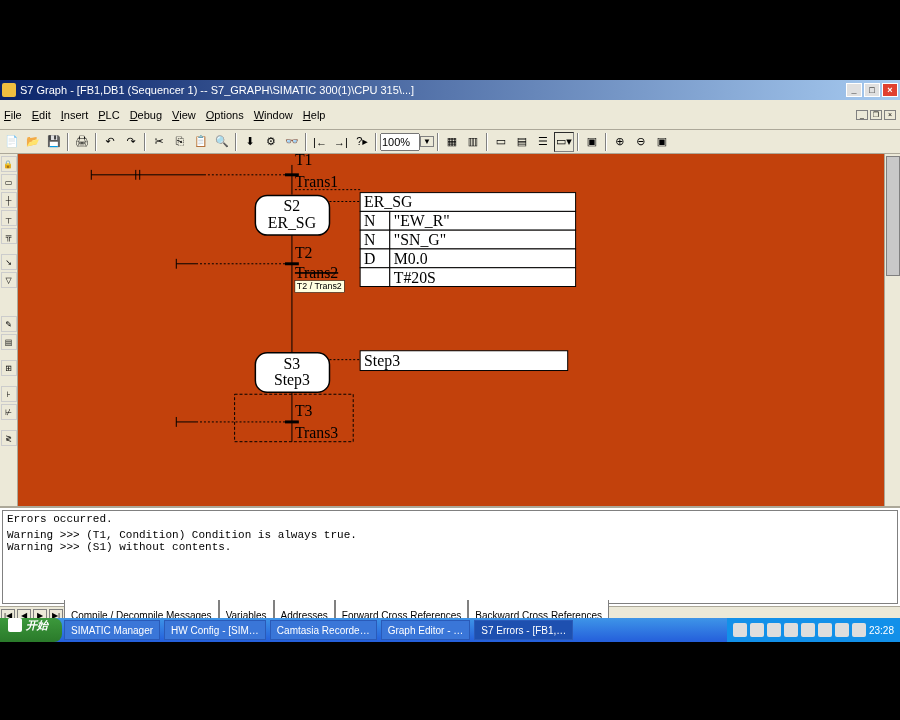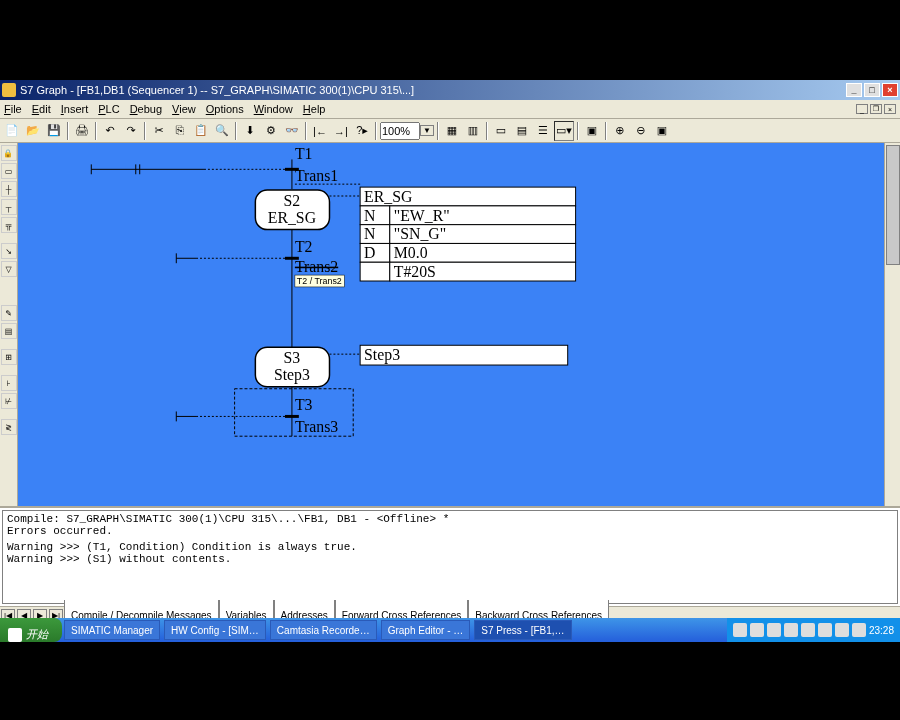--- a/index.html
+++ b/index.html
@@ -3,49 +3,49 @@
 <meta charset="utf-8">
 <style>
 * { box-sizing: border-box; margin: 0; padding: 0; }
 body { font-family: "MS Sans Serif", Tahoma, sans-serif; font-size: 11px; background: #000; width: 900px; height: 720px; overflow: hidden; position: relative; }
 .app-window { position: absolute; top: 80px; left: 0; width: 900px; height: 562px; background: #ece9d8; display: flex; flex-direction: column; }
 .titlebar { height: 20px; background: linear-gradient(to right, #0a246a, #a6caf0); color: #fff; display: flex; align-items: center; padding: 0 2px; font-size: 11px; }
 .titlebar .icon { width: 14px; height: 14px; background: #f0c040; margin-right: 4px; display: inline-block; border-radius: 2px; }
 .titlebar .title { flex: 1; }
 .titlebar-btn { width: 16px; height: 14px; background: #e0e0e0; border: 1px solid #fff; margin-left: 2px; display: flex; align-items: center; justify-content: center; color: #000; font-size: 9px; font-weight: bold; cursor: pointer; }
 .titlebar-btn.close { background: #e04030; color: #fff; }
-.menubar { height: 19px; background: #ece9d8; display: flex; align-items: center; padding: 0 4px; font-size: 11px; border-bottom: 1px solid #aca899; }
+.menubar { height: 30px; background: #ece9d8; display: flex; align-items: center; padding: 0 4px; font-size: 11px; border-bottom: 1px solid #aca899; }
 .menubar span { margin-right: 10px; cursor: pointer; }
 .menubar span u { text-decoration: underline; }
 .mdi-btns { margin-left: auto; display: flex; gap: 2px; }
 .mdi-btns .sm { width: 12px; height: 10px; background: #ece9d8; border: 1px solid #808080; font-size: 7px; display: flex; align-items: center; justify-content: center; cursor: pointer; }
 .toolbar { height: 24px; background: #ece9d8; display: flex; align-items: center; padding: 2px; border-bottom: 1px solid #aca899; gap: 1px; }
 .toolbar .btn { width: 20px; height: 20px; border: 1px solid transparent; display: flex; align-items: center; justify-content: center; cursor: pointer; }
 .toolbar .sep { width: 2px; height: 18px; border-left: 1px solid #808080; border-right: 1px solid #fff; margin: 0 2px; }
 .toolbar .zoom { display: flex; align-items: center; }
 .toolbar .zoom input { width: 40px; height: 18px; font-size: 11px; }
 .workarea { flex: 1; display: flex; background: #ece9d8; min-height: 0; }
 .leftbar { width: 18px; background: #ece9d8; border-right: 1px solid #aca899; display: flex; flex-direction: column; gap: 2px; padding-top: 2px; }
 .leftbar .tool { width: 16px; height: 16px; border: 1px solid #ccc; background: #ece9d8; margin: 0 auto; cursor: pointer; display: flex; align-items: center; justify-content: center; font-size: 8px; }
-.canvas { flex: 1; background: #3b82f6; position: relative; overflow: hidden; padding-left: 12px; }
+.canvas { flex: 1; background: #c2410c; position: relative; overflow: hidden; padding-left: 12px; }
 .canvas svg { width: 100%; height: 100%; }
 .vscroll { width: 16px; background: #ece9d8; border-left: 1px solid #aca899; position: relative; }
 .vscroll .thumb { position: absolute; left: 1px; width: 14px; background: #c8c8c8; border: 1px solid #808080; }
 .output-panel { height: 118px; border-top: 2px solid #aca899; display: flex; flex-direction: column; background: #fff; }
 .output-text { flex: 1; font-family: "Courier New", monospace; font-size: 11px; padding: 2px 4px; overflow: hidden; border: 1px solid #808080; margin: 2px; background: #fff; }
 .output-text .line { white-space: nowrap; }
 .output-text .err { text-decoration: underline; }
 .output-tabs { height: 18px; display: flex; align-items: center; background: #ece9d8; font-size: 10px; border-top: 1px solid #aca899; }
 .output-tabs .nav { width: 14px; height: 14px; border: 1px solid #808080; background: #ece9d8; margin: 0 1px; display: flex; align-items: center; justify-content: center; font-size: 8px; cursor: pointer; }
 .output-tabs .tab { padding: 10px 6px; border: 1px solid #808080; border-top: none; background: #fff; margin-right: 0px; cursor: pointer; }
 .output-tabs .tab.active { background: #fff; }
 .statusbar { height: 18px; background: #ece9d8; border-top: 1px solid #aca899; display: flex; align-items: center; font-size: 10px; padding: 0 4px; }
 .statusbar .cell { border: 1px inset #aca899; padding: 0 6px; margin-left: 2px; height: 14px; display: flex; align-items: center; }
 .taskbar { position: absolute; bottom: 78px; left: 0; width: 900px; height: 24px; background: linear-gradient(to bottom, #3e95e8, #245edb); display: flex; align-items: center; font-size: 11px; color: #fff; }
-.start-btn { height: 24px; padding: 0 14px 0 8px; background: linear-gradient(to bottom, #3c993c, #2a7a2a); border-radius: 0 8px 8px 0; display: flex; align-items: flex-end; font-weight: normal; font-style: italic; cursor: pointer; }
+.start-btn { height: 24px; padding: 0 14px 0 8px; background: linear-gradient(to bottom, #3c993c, #2a7a2a); border-radius: 0 8px 8px 0; display: flex; align-items: flex-start; font-weight: bold; font-style: italic; cursor: pointer; }
 .start-btn .winlogo { width: 14px; height: 14px; background: #fff; margin-right: 4px; border-radius: 2px; }
 .task-item { height: 20px; margin: 0 2px; padding: 8px 6px; background: #3a76d8; border: 1px solid #2a5ab8; display: flex; align-items: center; cursor: pointer; max-width: 110px; overflow: hidden; white-space: nowrap; font-size: 10px; }
 .task-item.active { background: #1e50b0; }
 .tray { margin-left: auto; height: 24px; background: #1290e9; display: flex; align-items: center; padding: 0 6px; gap: 3px; }
 .tray .ticon { width: 14px; height: 14px; background: #ddd; border-radius: 2px; }
 .tray .clock { margin-left: 0; font-size: 10px; }
 .step-box { fill: #fff; stroke: #000; stroke-width: 1.5; }
 .action-table { font-family: "Times New Roman", serif; font-size: 16px; }
 .diagram-text { font-family: "Times New Roman", serif; font-size: 16px; }
 </style>
@@ -208,21 +208,20 @@
       </svg>
     </div>
 
     <div class="vscroll">
       <div class="thumb" style="top:2px;height:120px"></div>
     </div>
   </div>
 
   <div class="output-panel">
     <div class="output-text">
-      <div class="line">Compile: S7_GRAPH\SIMATIC 300(1)\CPU 315\...\FB1, DB1 - &lt;Offline&gt; *</div>
       <div class="line">Errors occurred.</div>
       <div class="line" style="height:4px"></div>
       <div class="line">Warning &gt;&gt;&gt; (T1, Condition)  Condition is always true.</div>
       <div class="line">Warning &gt;&gt;&gt; (S1)  without contents.</div>
     </div>
     <div class="output-tabs">
       <div class="nav">|◀</div>
       <div class="nav">◀</div>
       <div class="nav">▶</div>
       <div class="nav">▶|</div>
@@ -248,21 +247,21 @@
 
 <div class="taskbar">
   <div class="start-btn">
     <span class="winlogo"></span>
     <span>开始</span>
   </div>
   <div class="task-item">SIMATIC Manager</div>
   <div class="task-item">HW Config - [SIM…</div>
   <div class="task-item">Camtasia Recorde…</div>
   <div class="task-item">Graph Editor - …</div>
-  <div class="task-item active">S7 Press - [FB1,…</div>
+  <div class="task-item active">S7 Errors - [FB1,…</div>
   <div class="tray">
     <div class="ticon"></div>
     <div class="ticon"></div>
     <div class="ticon"></div>
     <div class="ticon"></div>
     <div class="ticon"></div>
     <div class="ticon"></div>
     <div class="ticon"></div>
     <div class="ticon"></div>
     <span class="clock">23:28</span>

